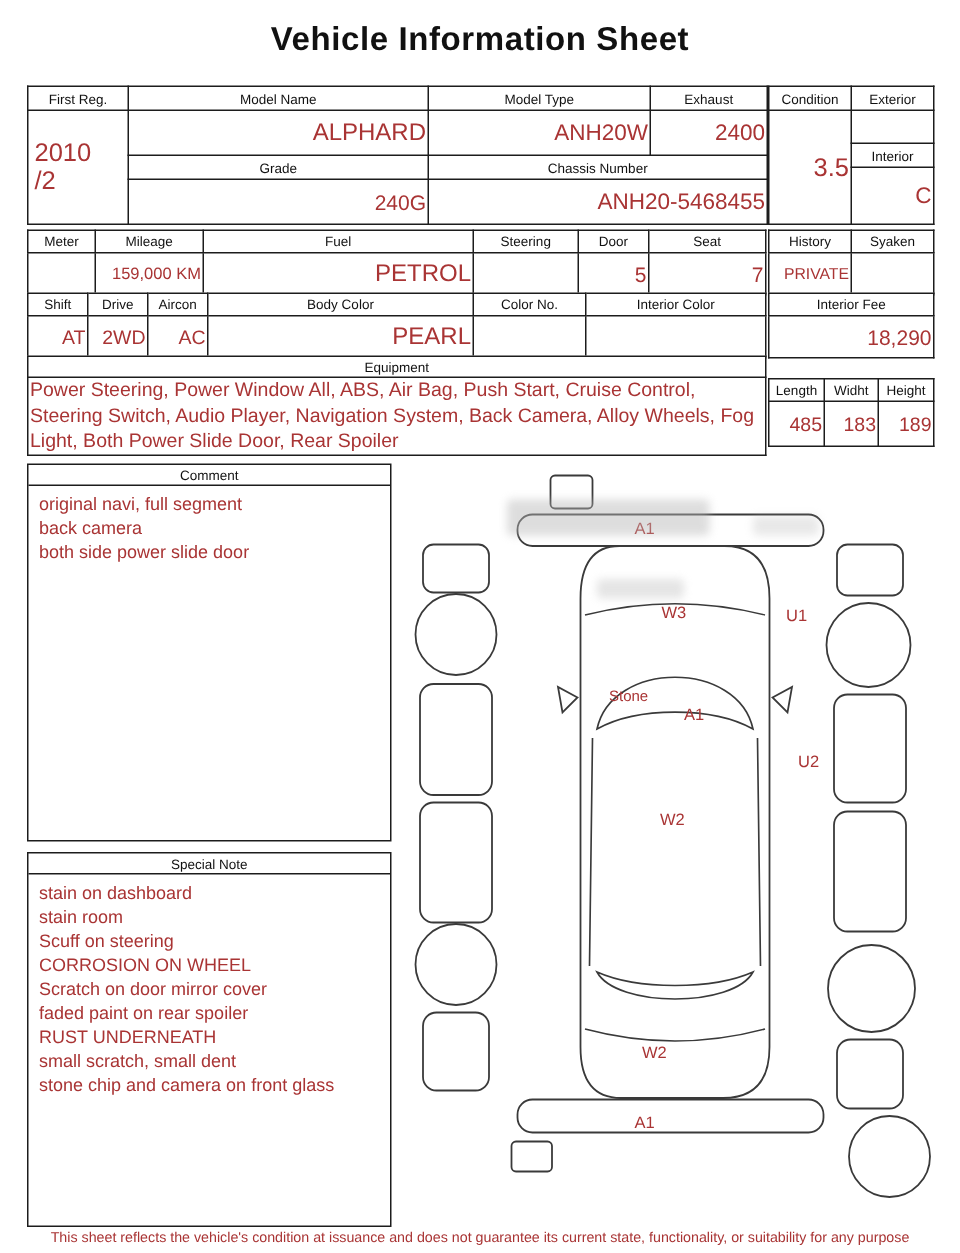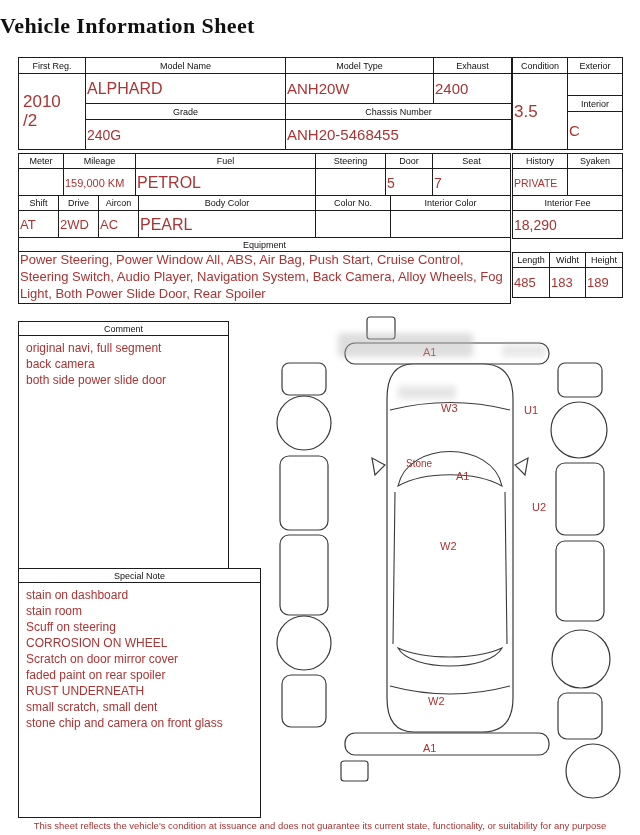--- a/index.html
+++ b/index.html
@@ -1,26 +1,26 @@
 <!DOCTYPE html>
 <html><head>
 <meta charset="utf-8">
 <style>
   :root { --red:#a93434; --bd:#1c1c1c; }
   * { box-sizing:border-box; }
   html,body { margin:0; padding:0; background:#fff; }
   .sheet { position:relative; width:640px; height:835px; background:#fff; overflow:hidden;
            font-family:"Liberation Sans", sans-serif; }
-  .title { position:absolute; top:13px; left:0; width:100%; 
-           font-family:Liberation Serif, serif; font-size:22px; font-weight:600;
+  .title { position:absolute; top:13px; left:0; width:100%; text-align:center;
+           font-family:Liberation Sans, sans-serif; font-size:22px; font-weight:600;
            color:#111; letter-spacing:.4px; }
   table.grid { border-collapse:collapse; table-layout:fixed; position:absolute; background:#fff; }
   table.grid td { border:1px solid var(--bd); padding:0 1px; overflow:hidden; vertical-align:middle; }
   .hdr { font-size:9px; color:#111; text-align:center; }
-  .val { color:var(--red); text-align:left; white-space:nowrap; }
+  .val { color:var(--red); text-align:right; white-space:nowrap; }
   .v10{font-size:10.5px}.v11{font-size:11px}.v13{font-size:13px}.v14{font-size:14px}
   .v15{font-size:15px}.v16{font-size:16px}.v17{font-size:17px}.v20{font-size:17px}
   .panel { position:absolute; border:1px solid var(--bd); background:#fff; }
   .panel-hdr { border-bottom:1px solid var(--bd); text-align:center; font-size:9px;
                padding:2px 0 1px; color:#111; }
   .panel-body { padding:5px 7px; color:var(--red); font-size:12px; line-height:1.32; }
   .equip { color:var(--red); font-size:13px; line-height:1.3; text-align:left;
            white-space:normal; padding:1px 3px; vertical-align:top;margin-top:14px; }
   .diagram { position:absolute; left:268px; top:313px; width:362px; height:492px; }
   .wm { position:absolute; background:#b5b5b5; filter:blur(3px); border-radius:3px; }
@@ -208,21 +208,21 @@
       <td class="hdr">Height</td>
     </tr>
     <tr style="height:30px">
       <td class="val v13">485</td>
       <td class="val v13">183</td>
       <td class="val v13">189</td>
     </tr>
   </tbody>
     </table>
 
-  <div class="panel" style="left:18px;top:321px;width:211px;height:252px">
+  <div class="panel" style="left:18px;top:309px;width:243px;height:252px">
     <div class="panel-hdr">Comment</div>
     <div class="panel-body">
       <div>original navi, full segment</div>
       <div>back camera</div>
       <div>both side power slide door</div>
     </div>
   </div>
 
   <div class="panel" style="left:18px;top:568px;width:243px;height:250px">
     <div class="panel-hdr">Special Note</div>

